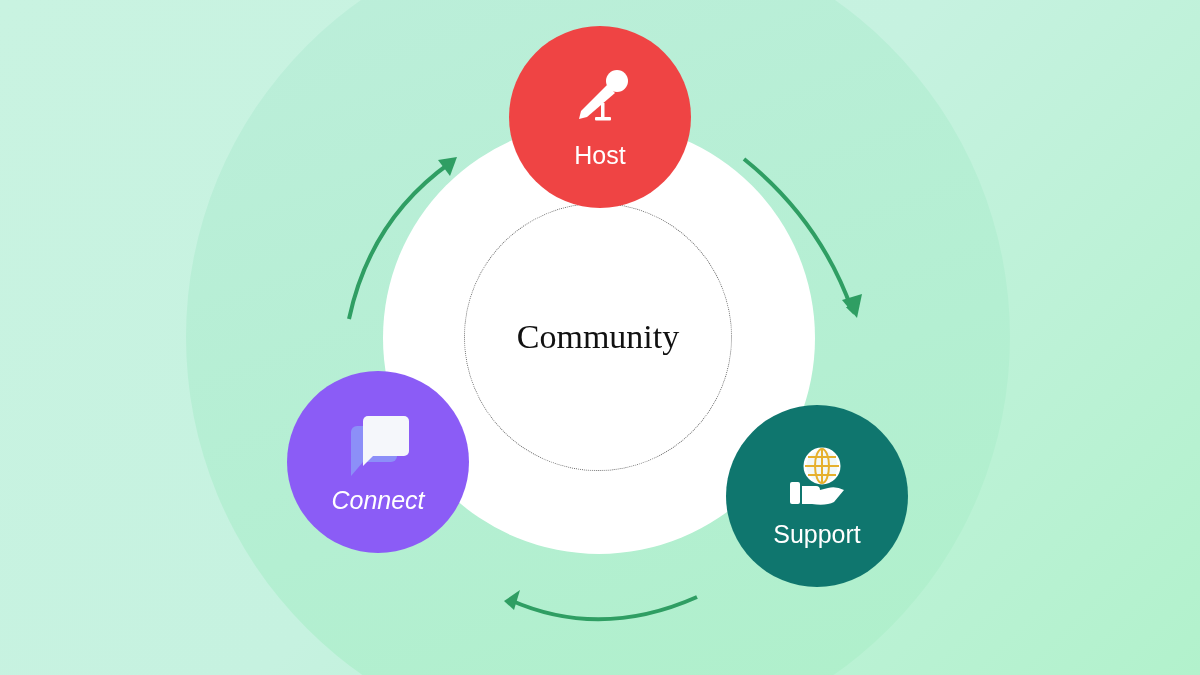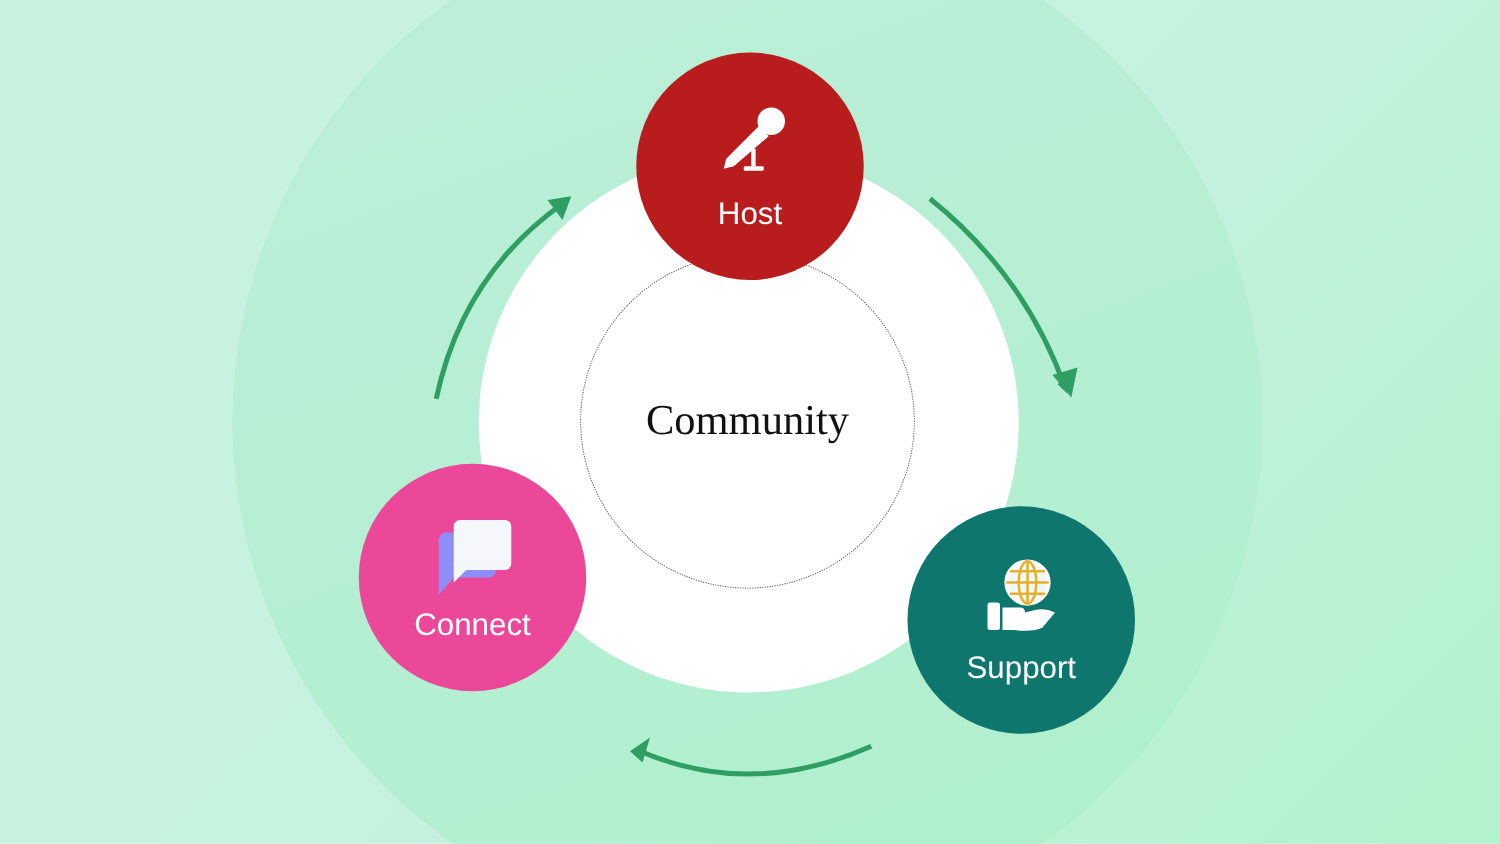--- a/index.html
+++ b/index.html
@@ -37,21 +37,21 @@
     </marker>
   </defs>
   <path d="M744,159 Q820,220 852,310" stroke="#2f9e63" stroke-width="4" fill="none" marker-end="url(#ah)" style="marker-end:url(#ah)"></path>
   <path d="M697,597 Q600,640 510,600" stroke="#2f9e63" stroke-width="4" fill="none"></path>
   <path d="M349,319 Q370,220 450,163" stroke="#2f9e63" stroke-width="4" fill="none"></path>
   <polygon points="842,300 857,318 862,294" fill="#2f9e63"></polygon>
   <polygon points="504,601 520,590 514,610" fill="#2f9e63"></polygon>
   <polygon points="438,160 457,157 450,176" fill="#2f9e63"></polygon>
 </svg>
 
-<div class="abs node" style="left:509px;top:42px;width:182px;height:182px;background:#b91c1c;">
+<div class="abs node" style="left:509px;top:26px;width:182px;height:182px;background:#ef4444;">
   <svg class="icon" viewBox="0 0 70 70">
     <circle cx="52" cy="16" r="11" fill="#fff"></circle>
     <path d="M42,20 L50,28 L22,52 L14,54 L16,46 Z" fill="#fff"></path>
     <rect x="36" y="38" width="3.5" height="14" fill="#fff"></rect>
     <rect x="30" y="52" width="16" height="3.5" rx="1" fill="#fff"></rect>
   </svg>
   <span class="label">Host</span>
 </div>
 
 <div class="abs node" style="left:726px;top:405px;width:182px;height:182px;background:#0f766e;">
@@ -65,21 +65,21 @@
       <line x1="26" y1="31" x2="54" y2="31"></line>
       <ellipse cx="40" cy="22" rx="7" ry="17"></ellipse>
       <line x1="40" y1="5" x2="40" y2="39"></line>
     </g>
     <rect x="8" y="38" width="10" height="22" rx="2" fill="#fff"></rect>
     <path d="M20,42 L34,42 Q38,42 38,46 L46,44 Q54,42 62,46 L52,58 Q44,62 30,60 L20,60 Z" fill="#fff"></path>
   </svg>
   <span class="label">Support</span>
 </div>
 
-<div class="abs node" style="left:287px;top:371px;width:182px;height:182px;background:#ec4899;">
+<div class="abs node" style="left:287px;top:371px;width:182px;height:182px;background:#8b5cf6;font-style:italic;">
   <svg class="icon" viewBox="0 0 70 70">
     <rect x="8" y="16" width="46" height="36" rx="6" fill="#8c8ff8"></rect>
     <path d="M8,46 L8,66 L20,52 Z" fill="#8c8ff8"></path>
     <rect x="20" y="6" width="46" height="40" rx="5" fill="#f5f7fb"></rect>
     <path d="M20,40 L20,56 L32,44 Z" fill="#f5f7fb"></path>
   </svg>
   <span class="label">Connect</span>
 </div>
 
 </body></html>

